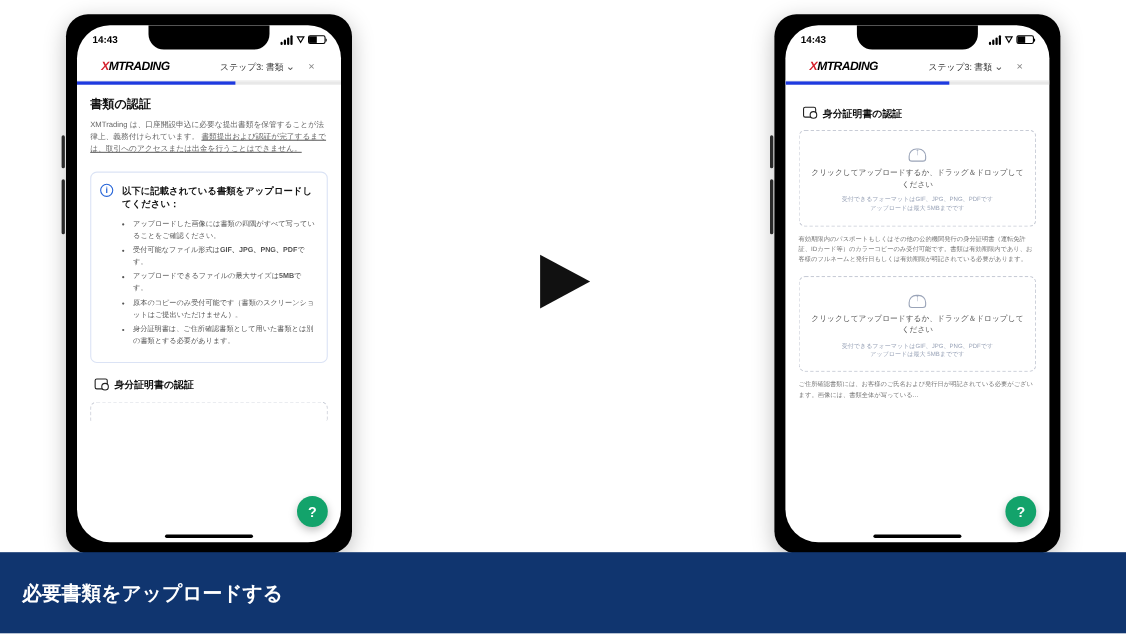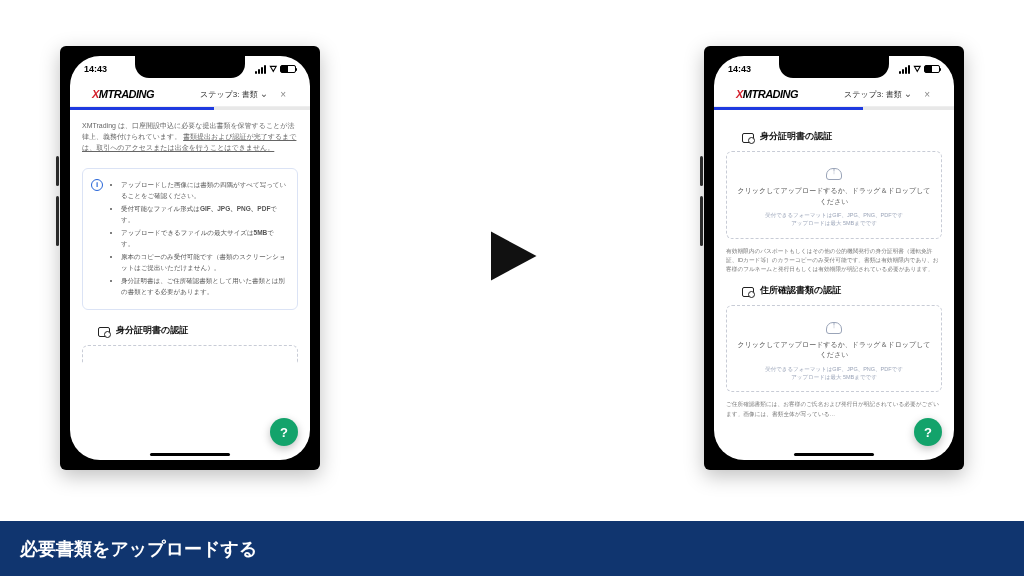--- a/index.html
+++ b/index.html
@@ -1,19 +1,19 @@
 <!DOCTYPE html>
 <html><head>
 <meta charset="utf-8">
 <style>
   *{box-sizing:border-box;margin:0;padding:0;font-family:-apple-system,BlinkMacSystemFont,"Hiragino Sans","Hiragino Kaku Gothic ProN",Meiryo,sans-serif}
   body{background:#fff;width:1024px;height:576px;position:relative;overflow:hidden}
   .stage{position:absolute;inset:0;display:flex;align-items:center;justify-content:space-between;padding:30px 60px 90px}
   
-  .phone{width:260px;height:424px;background:#000;border-radius:6px;padding:10px;position:relative;box-shadow:0 6px 20px rgba(0,0,0,.25)}
+  .phone{width:260px;height:490px;background:#000;border-radius:20px;padding:10px;position:relative;box-shadow:0 6px 20px rgba(0,0,0,.25)}
   .phone::before{content:"";position:absolute;left:-4px;top:110px;width:3px;height:30px;background:#2a2a2a;border-radius:2px}
   .phone::after{content:"";position:absolute;left:-4px;top:150px;width:3px;height:50px;background:#2a2a2a;border-radius:2px}
   .screen{width:100%;height:100%;background:#fff;border-radius:30px;overflow:hidden;position:relative;display:flex;flex-direction:column}
   .notch{position:absolute;top:0;left:50%;transform:translateX(-50%);width:110px;height:22px;background:#000;border-radius:0 0 14px 14px;z-index:5}
   .status{height:26px;display:flex;justify-content:space-between;align-items:center;padding:0 14px;font-size:9px;font-weight:700;color:#000}
   .status-right{display:flex;gap:3px;align-items:center}
   .sig{display:flex;gap:1px;align-items:flex-end}
   .sig i{width:2px;background:#000;border-radius:1px}
   .sig i:nth-child(1){height:3px}.sig i:nth-child(2){height:5px}.sig i:nth-child(3){height:7px}.sig i:nth-child(4){height:9px}
   .batt{width:16px;height:8px;border:1px solid #000;border-radius:2px;position:relative}
@@ -31,38 +31,38 @@
   
   .content{flex:1;overflow:hidden;padding:10px 12px;font-size:7px;color:#444;position:relative}
   .h1{font-size:11px;font-weight:800;color:#111;margin-bottom:6px}
   .lead{font-size:7px;line-height:1.6;color:#666;margin-bottom:14px}
   .lead u{text-decoration:underline}
   .infobox{border:1px solid #dbe3f5;border-radius:6px;padding:10px 10px 10px 28px;position:relative;margin-bottom:14px}
   .infobox .ico{position:absolute;left:8px;top:10px;width:12px;height:12px;border-radius:50%;border:1.5px solid #2765d8;color:#2765d8;font-size:8px;line-height:9px;text-align:center;font-weight:700}
   .infobox .ttl{font-size:8.5px;font-weight:800;color:#111;line-height:1.5;margin-bottom:6px}
   .infobox ul{list-style:disc;padding-left:10px}
   .infobox li{font-size:6.5px;line-height:1.7;color:#555;margin-bottom:2px}
-  .sect{display:flex;align-items:flex-end;gap:6px;margin:10px 16px 8px}
+  .sect{display:flex;align-items:flex-start;gap:6px;margin:10px 4px 8px}
   .sect .ic{width:12px;height:10px;border:1.5px solid #222;border-radius:2px;position:relative}
   .sect .ic::before{content:"";position:absolute;right:-2px;bottom:-2px;width:5px;height:5px;background:#fff;border:1.5px solid #222;border-radius:50%}
   .sect h2{font-size:9px;font-weight:800;color:#111}
   .drop{border:1px dashed #c8ccd6;border-radius:6px;padding:16px 10px 10px;text-align:center;margin-bottom:8px}
   .drop .cloud{width:16px;height:12px;margin:0 auto 6px;position:relative}
   .drop .cloud::before{content:"";position:absolute;inset:0;border:1.2px solid #9aa4b8;border-radius:7px 7px 3px 3px}
   .drop .cloud::after{content:"↑";position:absolute;left:0;right:0;top:-2px;color:#9aa4b8;font-size:9px;font-weight:700}
   .drop .dl{font-size:7px;color:#555;line-height:1.5}
   .drop .sub{font-size:5.5px;color:#9aa4b8;line-height:1.5;margin-top:4px}
   .note{font-size:5.7px;color:#777;line-height:1.6;margin-bottom:10px}
   .fab{position:absolute;right:12px;bottom:14px;width:28px;height:28px;border-radius:50%;background:#13a36b;color:#fff;display:flex;align-items:center;justify-content:center;font-size:13px;font-weight:700;box-shadow:0 3px 8px rgba(0,0,0,.25)}
   .homebar{position:absolute;bottom:4px;left:50%;transform:translateX(-50%);width:80px;height:3px;background:#000;border-radius:3px}
   
   .arrow{flex-shrink:0}
   .arrow svg{width:70px;height:70px}
   
-  .banner{position:absolute;left:0;right:0;bottom:0;height:55px;background:#10356f;color:#fff;display:flex;align-items:center;justify-content:flex-start;padding:0 20px;font-weight:700}
+  .banner{position:absolute;left:0;right:0;bottom:0;height:74px;background:#10356f;color:#fff;display:flex;align-items:center;justify-content:flex-start;padding:0 20px;font-weight:700}
   .banner .l{font-size:18px}
   .banner .r{font-size:14px}
   
   .partial{border:1px dashed #c8ccd6;border-top:1px dashed #c8ccd6;border-bottom:none;border-radius:6px 6px 0 0;height:18px;margin-top:4px}
   
   .cut{font-size:5.7px;color:#777;line-height:1.6}
 </style>
 </head>
 <body>
 
@@ -89,27 +89,29 @@
       <div class="hdr">
         <span class="logo"><b>X</b><span>MTRADING</span></span>
         <span class="step">ステップ3: 書類</span>
         <span class="close">×</span>
       </div>
       <div class="progress">
           <i style="width:60%"></i>
         </div>
 
       <div class="content">
+        <div class="h1">書類の認証</div>
         <p class="lead">
           <span>XMTrading は、口座開設申込に必要な提出書類を保管することが法律上、義務付けられています。</span>
           <u>書類提出および認証が完了するまでは、取引へのアクセスまたは出金を行うことはできません。</u>
         </p>
 
         <div class="infobox">
           <span class="ico">i</span>
+          <div class="ttl">以下に記載されている書類をアップロードしてください：</div>
           <ul>
             <li>アップロードした画像には書類の四隅がすべて写っていることをご確認ください。</li>
             <li><span>受付可能なファイル形式は</span><b>GIF、JPG、PNG、PDF</b><span>です。</span></li>
             <li><span>アップロードできるファイルの最大サイズは</span><b>5MB</b><span>です。</span></li>
             <li>原本のコピーのみ受付可能です（書類のスクリーンショットはご提出いただけません）。</li>
             <li>身分証明書は、ご住所確認書類として用いた書類とは別の書類とする必要があります。</li>
           </ul>
         </div>
 
         <div class="sect">
@@ -164,24 +166,20 @@
           <h2>身分証明書の認証</h2>
         </div>
         <div class="drop">
           <div class="cloud"></div>
           <div class="dl">クリックしてアップロードするか、ドラッグ＆ドロップしてください</div>
           <div class="sub" style="white-space:pre-line">受付できるフォーマットはGIF、JPG、PNG、PDFです
 アップロードは最大 5MBまでです</div>
         </div>
         <p class="note">有効期限内のパスポートもしくはその他の公的機関発行の身分証明書（運転免許証、IDカード等）のカラーコピーのみ受付可能です。書類は有効期限内であり、お客様のフルネームと発行日もしくは有効期限が明記されている必要があります。</p>
 
-        <div class="sect">
-          <span class="ic"></span>
-          <h2>住所確認書類の認証</h2>
-        </div>
         <div class="drop">
           <div class="cloud"></div>
           <div class="dl">クリックしてアップロードするか、ドラッグ＆ドロップしてください</div>
           <div class="sub" style="white-space:pre-line">受付できるフォーマットはGIF、JPG、PNG、PDFです
 アップロードは最大 5MBまでです</div>
         </div>
         <p class="cut">ご住所確認書類には、お客様のご氏名および発行日が明記されている必要がございます。画像には、書類全体が写っている…</p>
 
         <div class="fab">?</div>
       </div>

